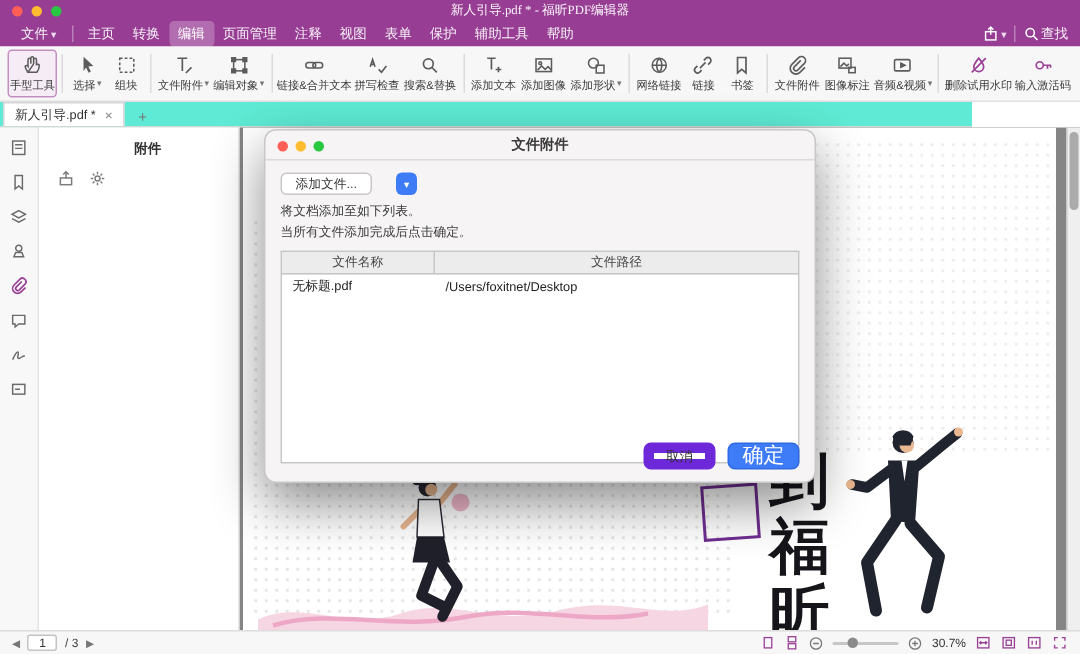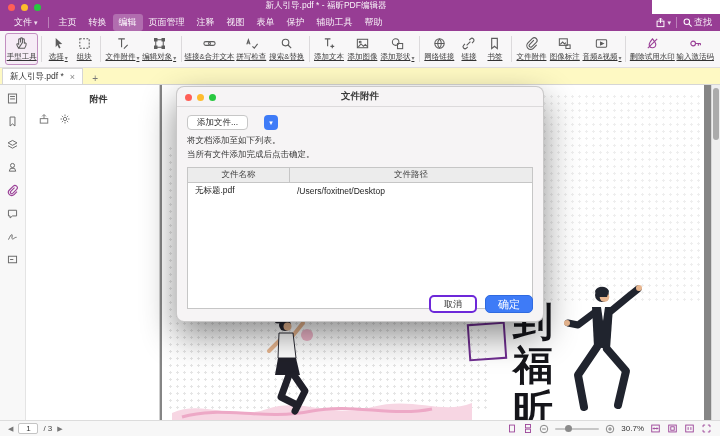--- a/index.html
+++ b/index.html
@@ -1,46 +1,46 @@
 <!DOCTYPE html>
 <html><head>
 <meta charset="utf-8">
 <style>
   * { margin:0; padding:0; box-sizing:border-box; }
   html,body { width:720px; height:436px; overflow:hidden; }
   body { font-family:"Liberation Sans","DejaVu Sans",sans-serif; position:relative; background:#fff; font-size:9px; color:#333; }
   .abs { position:absolute; }
 
   
-  .titlebar { left:0; top:0; width:652px; height:14px; background:#973d94; display:flex; justify-content:center; }
+  .titlebar { left:0; top:0; width:720px; height:14px; background:#973d94; display:flex; align-items:center; justify-content:center;font-family:Liberation Serif, serif; }
   .tl-dots { position:absolute; left:8px; top:4px; display:flex; gap:6px; }
   .dot { width:7px; height:7px; border-radius:50%; }
   .dot.r { background:#ff5f57; } .dot.y { background:#febc2e; } .dot.g { background:#28c840; }
   .titlebar-text { color:rgba(255,255,255,.95); font-size:8.5px; }
 
   
   .menubar { left:0; top:14px; width:720px; height:17px; background:#973d94; display:flex; align-items:center; padding:0 8px; color:rgba(255,255,255,.92); font-size:9px; }
   .menu-item { padding:2px 6px; border-radius:3px; display:flex; align-items:center; gap:2px; white-space:nowrap; }
   .menu-item.active { background:rgba(255,255,255,.25); color:#fff; }
   .menu-div { width:1px; height:11px; background:rgba(255,255,255,.35); margin:0 4px; }
   .menu-right { margin-left:auto; display:flex; align-items:center; gap:1px; }
   .mchev { font-size:7px; opacity:.9; }
 
   
   .toolbar { left:0; top:31px; width:720px; height:37px; background:#f8f7f8; border-bottom:1px solid #e0dee0; display:flex; align-items:center; padding:0 5px; }
   .titem { display:flex; flex-direction:column; align-items:center; justify-content:center; padding:2px 3px; border-radius:3px; border:1px solid transparent; min-width:26px; }
   .titem.selected { border-color:#c38fc1; background:#f6ecf6; }
   .ticon svg { display:block; }
-  .tlabel-row { display:flex; align-items:center; gap:1px; margin-top:1px;text-decoration:underline; }
+  .tlabel-row { display:flex; gap:1px; margin-top:1px; }
   .tlabel { font-size:7.5px; color:#3c3c3c; white-space:nowrap; }
   .tdd { font-size:6px; color:#777; }
   .tb-div { width:1px; height:26px; background:#dcdadc; margin:0 3px; }
 
   
-  .tabbar { left:0; top:68px; width:720px; height:17px; background:#fef9c3; border-bottom:1px solid #d6d6d6; display:flex; align-items:flex-end; }
+  .tabbar { left:0; top:68px; width:648px; height:17px; background:#5eead4; border-bottom:1px solid #d6d6d6; display:flex; align-items:flex-end; }
   .doc-tab { height:16px; background:#fff; border:1px solid #d6d6d6; border-bottom:none; display:flex; align-items:center; gap:6px; padding:0 7px; font-size:8.5px; color:#333; margin-left:2px; }
   .tab-close { color:#888; font-size:9px; }
   .tab-plus { color:#777; font-size:10px; margin-left:6px; padding:0 3px; }
 
   
   .strip { left:0; top:85px; width:26px; height:335px; background:#f8f8f8; border-right:1px solid #e4e4e4; display:flex; flex-direction:column; align-items:center; padding-top:6px; gap:9px; }
   .strip .sicon { width:14px; height:14px; display:flex; align-items:center; justify-content:center; }
 
   
   .panel { left:26px; top:85px; width:134px; height:335px; background:#fff; border-right:1px solid #cfcfcf; }
@@ -68,22 +68,22 @@
   .btn-adddd { width:14px; height:15px; background:#3e7bf7; border-radius:4px; color:#fff; font-size:7px; display:flex; align-items:center; justify-content:center; border:none; }
   .hint { font-size:8.5px; color:#3a3a3a; margin-top:5px; }
   .dtable { margin-top:6px; height:142px; border:1px solid #c6c6c6; background:#fff; display:flex; flex-direction:column; }
   .dthead { height:15px; background:#ececec; border-bottom:1px solid #c6c6c6; display:flex; }
   .dth1 { width:102px; border-right:1px solid #c6c6c6; display:flex; align-items:center; justify-content:center; font-size:8.5px; color:#444; }
   .dth2 { flex:1; display:flex; align-items:center; justify-content:center; font-size:8.5px; color:#444; }
   .dtrow { height:15px; display:flex; align-items:center; }
   .dtc1 { width:102px; padding-left:7px; font-size:8.5px; color:#222; }
   .dtc2 { flex:1; padding-left:7px; font-size:8.5px; color:#222; }
   .dlg-foot { position:absolute; right:10px; bottom:8px; display:flex; gap:8px; }
-  .btn-cancel { width:48px; height:18px; background:#fff; border:2px solid #6d28d9; border-radius:5px; font-size:9px; color:#333; display:flex; align-items:center; justify-content:center; }
-  .btn-ok { width:48px; height:18px; background:#3e7bf7; border:1px solid #2f6ae0; border-radius:5px; font-size:11px; color:#fff; display:flex; align-items:center; justify-content:center; }
+  .btn-cancel { width:48px; height:18px; background:#fff; border:7px solid #6d28d9; border-radius:5px; font-size:9px; color:#333; display:flex; align-items:center; justify-content:center; }
+  .btn-ok { width:48px; height:18px; background:#3e7bf7; border:1px solid #2f6ae0; border-radius:5px; font-size:14px; color:#fff; display:flex; align-items:center; justify-content:center; }
 
   
   .statusbar { left:0; top:420px; width:720px; height:16px; background:#f7f7f7; border-top:1px solid #dcdcdc; display:flex; align-items:center; padding:0 8px; }
   .sb-left { display:flex; align-items:center; gap:5px; }
   .sb-arrow { color:#777; font-size:7px; }
   .page-input { width:20px; height:11px; border:1px solid #c4c4c4; background:#fff; font-size:8px; text-align:center; color:#333; border-radius:2px; }
   .sb-total { font-size:8px; color:#444; }
   .sb-right { margin-left:auto; display:flex; align-items:center; gap:6px; }
   .zoom-slider { width:44px; height:2px; background:#c7c7c7; border-radius:1px; position:relative; }
   .zoom-knob { position:absolute; left:10px; top:-3px; width:7px; height:7px; border-radius:50%; background:#8a8a8a; }

